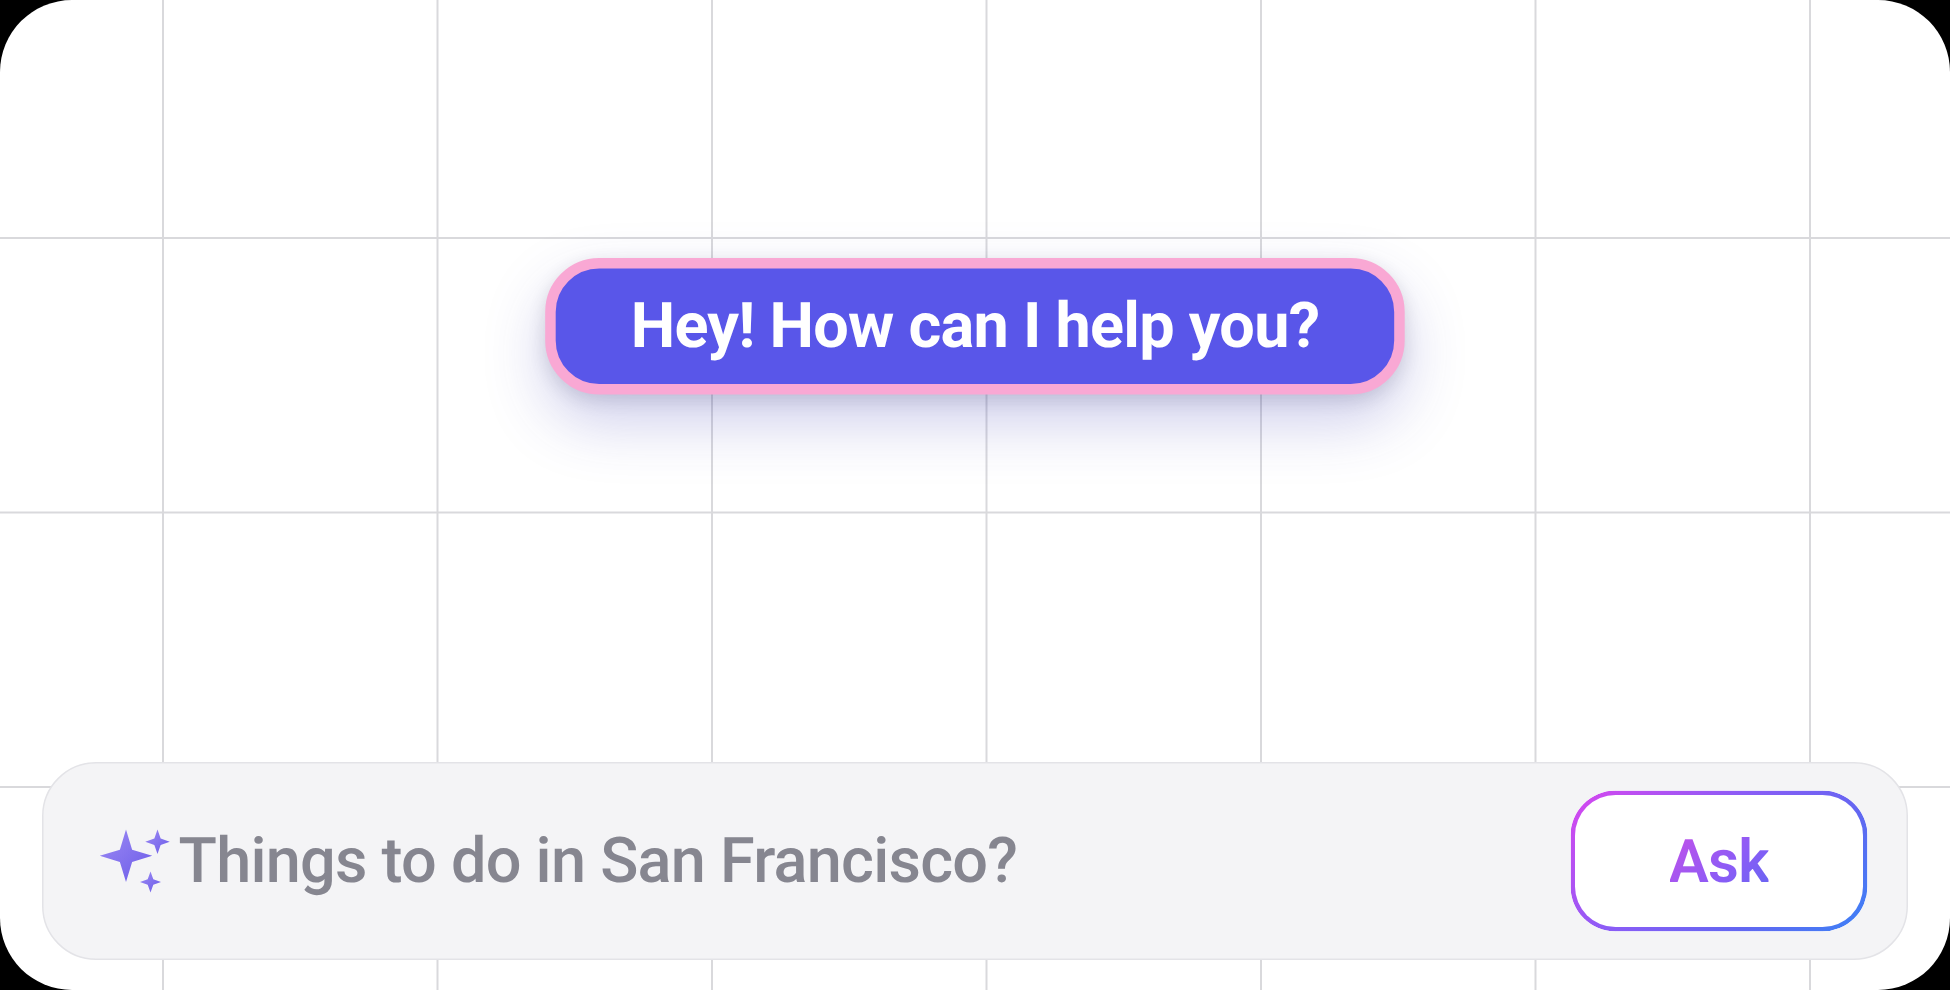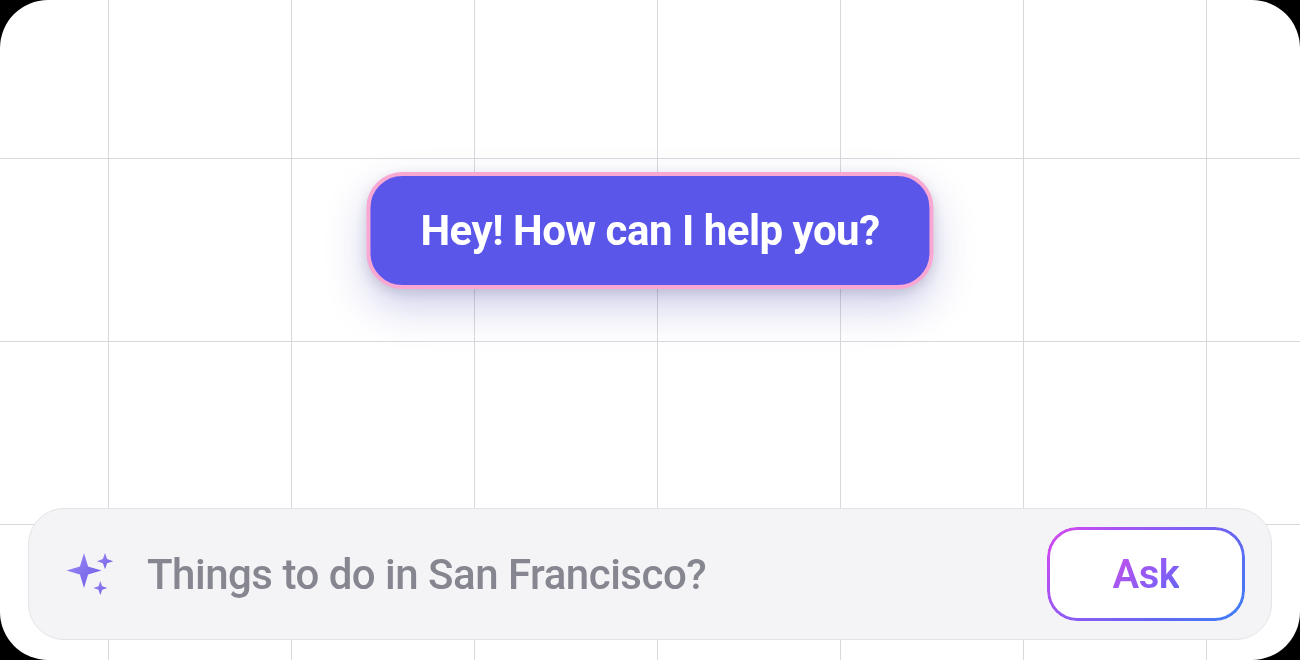--- a/index.html
+++ b/index.html
@@ -30,23 +30,23 @@
         linear-gradient(to bottom, #d9d9dc 1px, transparent 1px);
       background-size: 183px 183px;
       background-position: -75px -25px;
     }
     .chat-bubble {
       position: absolute;
       left: 50%;
       top: 172px;
       transform: translateX(-50%);
       background: #5956e9;
-      border: 4px solid #f9a8d4;
+      border: 7px solid #f9a8d4;
       border-radius: 36px;
-      padding: 30px 50px;
+      padding: 14px 50px;
       box-shadow: 0 18px 40px rgba(60, 58, 180, 0.25), 0 4px 12px rgba(0,0,0,0.12);
     }
     .chat-bubble-text {
       color: #fff;
       font-size: 42px;
       font-weight: 700;
       letter-spacing: -0.5px;
       white-space: nowrap;
     }
     .input-bar {
@@ -54,21 +54,20 @@
       left: 28px;
       right: 28px;
       bottom: 20px;
       height: 132px;
       background: #f4f4f6;
       border: 1px solid #e3e3e7;
       border-radius: 36px;
       display: flex;
       align-items: center;
       padding: 0 26px 0 34px;
-      gap: 28px;
     }
     .sparkle-icon {
       width: 56px;
       height: 56px;
       flex-shrink: 0;
     }
     .chat-input {
       flex: 1;
       border: none;
       background: transparent;

